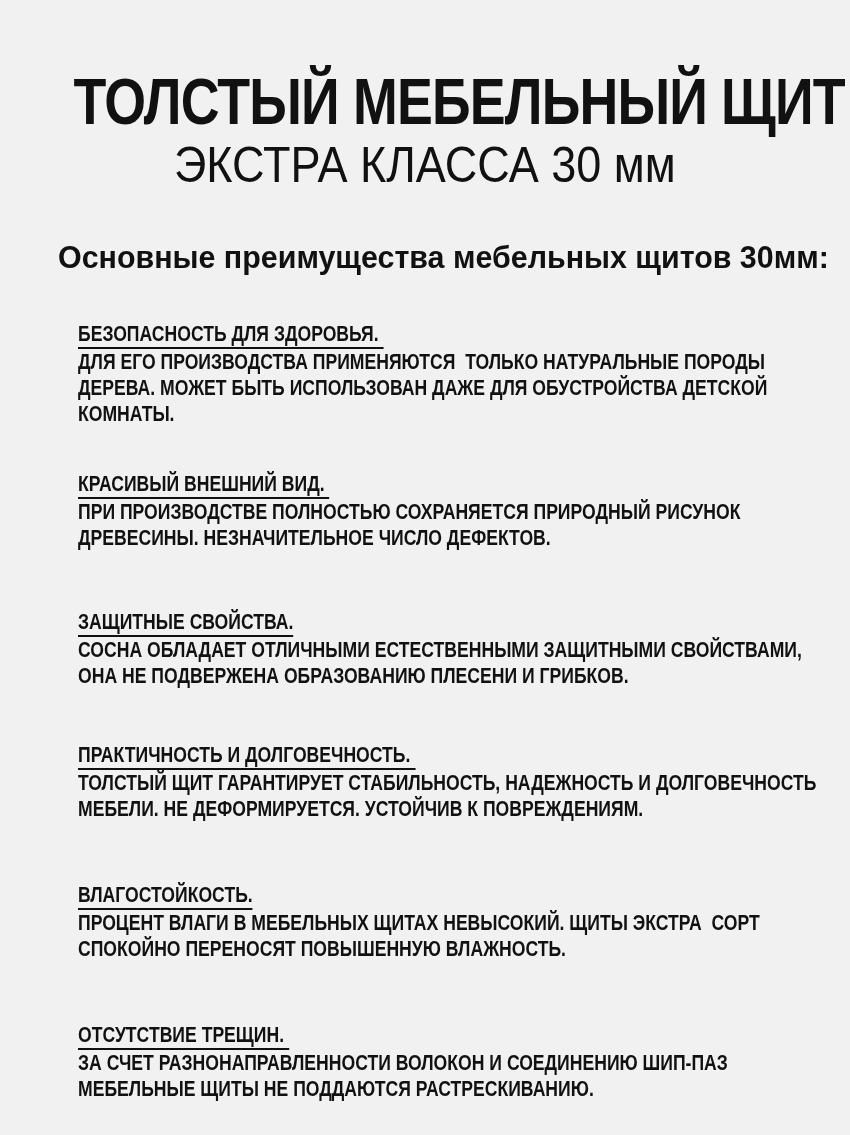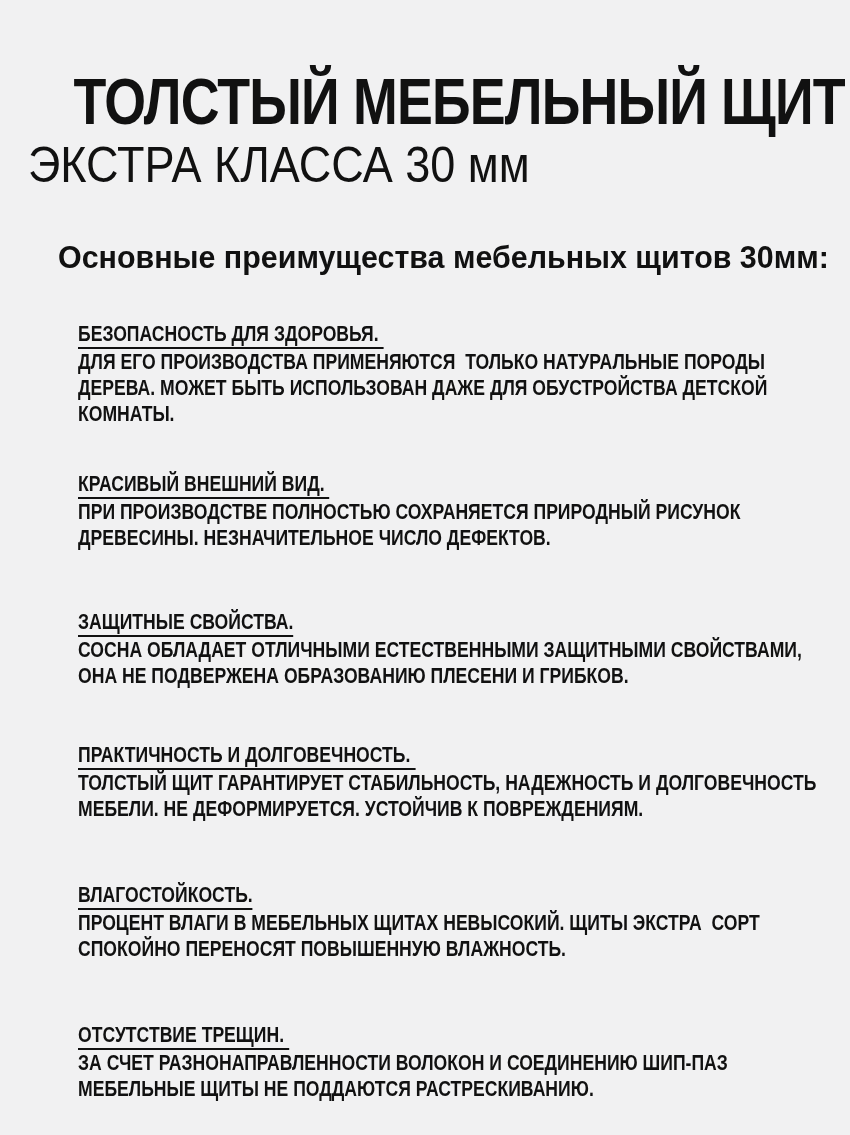--- a/index.html
+++ b/index.html
@@ -37,21 +37,21 @@
     letter-spacing: -1px;
     transform: scaleX(0.84);
     transform-origin: 50% 50%;
   }
   
   .subtitle {
     position: absolute;
     top: 139px;
     left: 0;
     width: 850px;
-    text-align: left;
+    text-align: center;
     white-space: nowrap;
   }
   .subtitle .inner {
     display: inline-block;
     font-weight: 400;
     font-size: 50px;
     line-height: 52px;
     transform: scaleX(0.90);
     transform-origin: 50% 50%;
   }

